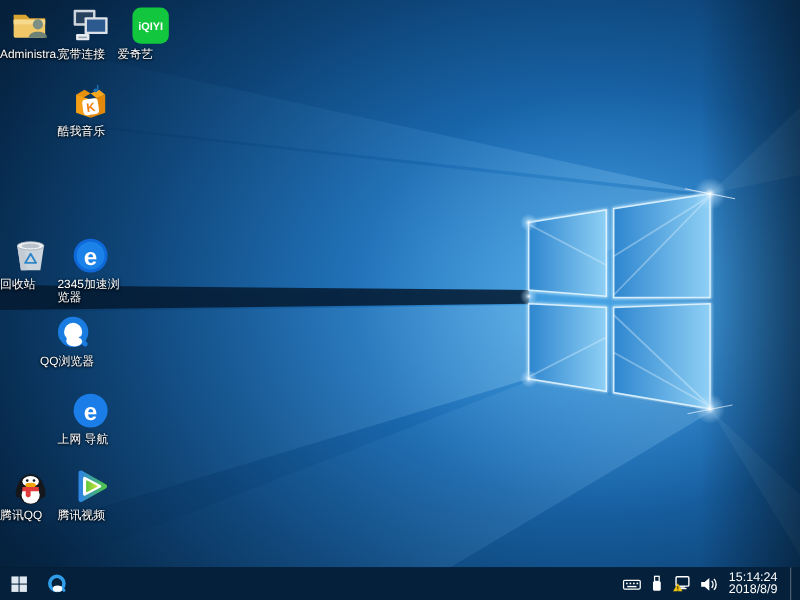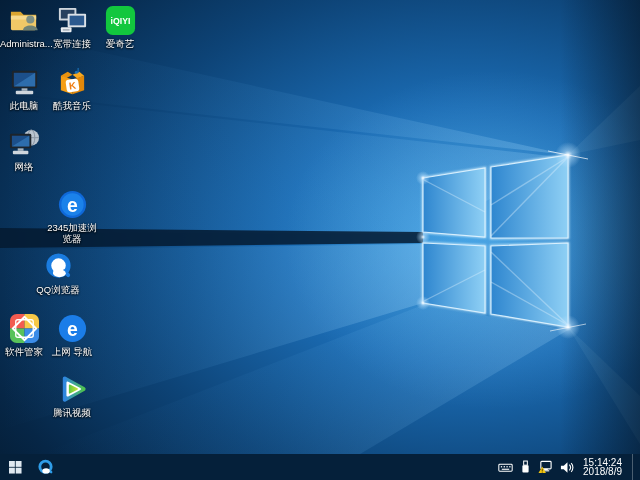--- a/index.html
+++ b/index.html
@@ -1,20 +1,20 @@
 <!DOCTYPE html>
 <html><head>
 <meta charset="utf-8">
 <style>
   html,body{margin:0;padding:0;background:#000;}
   .screen{position:relative;width:640px;height:480px;overflow:hidden;
           font-family:"Liberation Sans",sans-serif;background:#041a30;}
   .wallpaper{position:absolute;left:0;top:0;}
   
-  .cell{position:absolute;text-align:center;cursor:default;}
+  .cell{position:absolute;text-align:left;cursor:default;}
   .cell .ic{width:33px;height:33px;display:block;margin:0 auto;}
   .lbl{font-size:9.5px;line-height:11px;color:#fff;margin-top:1px;
        text-shadow:0 1px 2px rgba(0,0,0,.95),0 0 2px rgba(0,0,0,.8);}
   
   .taskbar{position:absolute;left:0;bottom:0;width:640px;height:26px;
            background:#05203a;display:flex;align-items:center;z-index:5;}
   .tbtn{width:30px;height:26px;display:flex;align-items:center;justify-content:center;}
   .tray{margin-left:auto;display:flex;align-items:center;gap:7px;height:100%;padding-right:3px;}
   .trayicon{display:flex;align-items:center;}
   .clock{color:#fff;font-size:10px;line-height:9px;text-align:right;padding-left:2px;white-space:nowrap;}
@@ -130,62 +130,49 @@
   </div>
 
   <div class="cell" style="left:94px;top:4px;width:52px">
     <svg class="ic" viewBox="0 0 34 34">
       <rect x="2" y="2" width="30" height="30" rx="7" fill="#12c73e"></rect>
       <text x="17" y="21" text-anchor="middle" font-size="9" font-weight="bold" font-family="Liberation Sans, sans-serif" fill="#ffffff">iQIYI</text>
     </svg>
     <div class="lbl">爱奇艺</div>
   </div>
 
-  <div class="cell" style="left:0;top:66px;width:48px">
-    <svg class="ic" viewBox="0 0 34 34">
-      <rect x="4" y="5" width="26" height="18" rx="1.5" fill="#1d242b"></rect>
-      <rect x="6" y="7" width="22" height="14" fill="#1c4f8a"></rect>
-      <path d="M6,21 L28,7 l0,14 z" fill="#3c86c8" opacity="0.55"></path>
-      <rect x="14" y="23" width="6" height="2.5" fill="#aab5bf"></rect>
-      <rect x="8" y="25.5" width="18" height="3.5" rx="1" fill="#cfd6dd"></rect>
-    </svg>
-    <div class="lbl">此电脑</div>
-  </div>
 
   <div class="cell" style="left:46px;top:66px;width:52px">
     <svg class="ic" viewBox="0 0 34 34">
       <polygon points="5,10 12,6 17,9 10,13" fill="#e8920f"></polygon>
       <polygon points="17,9 24,6 29,10 22,13" fill="#f7a81f"></polygon>
       <polygon points="5,10 17,14 17,29 5,25" fill="#f59e16"></polygon>
       <polygon points="17,14 29,10 29,25 17,29" fill="#e2880a"></polygon>
       <circle cx="21" cy="6.5" r="1.6" fill="#1a6fb5"></circle>
       <rect x="22.2" y="2" width="1.2" height="5" fill="#1a6fb5"></rect>
       <g transform="rotate(-8 17 20)">
         <rect x="10.5" y="13.5" width="13" height="13" rx="3" fill="#ffffff"></rect>
         <text x="17" y="23.8" text-anchor="middle" font-size="10" font-weight="bold" font-family="Liberation Sans, sans-serif" fill="#f07d12">K</text>
       </g>
     </svg>
     <div class="lbl">酷我音乐</div>
   </div>
 
-  <div class="cell" style="left:0;top:127px;width:48px">
-    <svg class="ic" viewBox="0 0 34 34">
-      <circle cx="24" cy="11" r="8" fill="#b9c4cf"></circle>
-      <ellipse cx="24" cy="11" rx="3.6" ry="8" fill="none" stroke="#8794a1" stroke-width="1"></ellipse>
-      <line x1="16" y1="11" x2="32" y2="11" stroke="#8794a1" stroke-width="1"></line>
-      <rect x="2" y="7" width="22" height="15" rx="1.5" fill="#1d242b"></rect>
-      <rect x="4" y="9" width="18" height="11" fill="#1c4f8a"></rect>
-      <path d="M4,20 L22,9 l0,11 z" fill="#3c86c8" opacity="0.55"></path>
-      <rect x="10" y="22" width="6" height="2.5" fill="#aab5bf"></rect>
-      <rect x="5" y="24.5" width="16" height="3.5" rx="1" fill="#cfd6dd"></rect>
-    </svg>
-    <div class="lbl">网络</div>
-  </div>
-
-
+
+
+  <div class="cell" style="left:0;top:188px;width:48px">
+    <svg class="ic" viewBox="0 0 34 34">
+      <path d="M6,9 L9,29 h16 L28,9 z" fill="#dde3e8" opacity="0.92"></path>
+      <path d="M6,9 L9,29 h5 L12,9 z" fill="#c3ccd4"></path>
+      <ellipse cx="17" cy="9" rx="11" ry="3.4" fill="#eef2f5" stroke="#aab3bb" stroke-width="0.8"></ellipse>
+      <ellipse cx="17" cy="9" rx="7.5" ry="2" fill="#b9c2ca"></ellipse>
+      <path d="M17,15.5 l4.5,7.5 h-9 z" fill="none" stroke="#2f86c8" stroke-width="1.6" stroke-linejoin="round"></path>
+    </svg>
+    <div class="lbl">回收站</div>
+  </div>
 
   <div class="cell" style="left:46px;top:188px;width:52px">
     <svg class="ic" viewBox="0 0 34 34">
       <circle cx="17" cy="17" r="14" fill="#0f68d8"></circle>
       <circle cx="17" cy="17" r="11.5" fill="#1b82ea"></circle>
       <text x="17" y="24.5" text-anchor="middle" font-size="20" font-weight="bold" font-family="Liberation Sans, sans-serif" fill="#ffffff">e</text>
     </svg>
     <div class="lbl">2345加速浏览器</div>
   </div>
 
@@ -194,47 +181,44 @@
     <svg class="ic" viewBox="0 0 34 34">
       <circle cx="17" cy="16" r="11.5" fill="#ffffff"></circle>
       <circle cx="17" cy="16" r="10" fill="none" stroke="#1a7ce0" stroke-width="5"></circle>
       <path d="M23,22 l4,4" stroke="#1a7ce0" stroke-width="4" stroke-linecap="round"></path>
       <ellipse cx="18" cy="24" rx="6.5" ry="4" fill="#ffffff"></ellipse>
       <circle cx="14.5" cy="23" r="3" fill="#ffffff"></circle>
     </svg>
     <div class="lbl">QQ浏览器</div>
   </div>
 
-  <div class="cell" style="left:0;top:312px;width:48px">
-    <svg class="ic" viewBox="0 0 34 34">
-      <defs>
-          <clipPath id="smclip">
-            <rect x="2" y="2" width="30" height="30" rx="7"></rect>
-          </clipPath>
-        </defs>
-      <g clip-path="url(#smclip)">
-        <rect x="2" y="2" width="15" height="15" fill="#f25b50"></rect>
-        <rect x="17" y="2" width="15" height="15" fill="#f7c948"></rect>
-        <rect x="2" y="17" width="15" height="15" fill="#58c25a"></rect>
-        <rect x="17" y="17" width="15" height="15" fill="#3b8ce8"></rect>
-        <rect x="8.5" y="8.5" width="17" height="17" fill="none" stroke="#ffffff" stroke-width="2" transform="rotate(45 17 17)"></rect>
-        <rect x="8" y="8" width="18" height="18" rx="2" fill="none" stroke="#ffffff" stroke-width="1.4"></rect>
-      </g>
-    </svg>
-    <div class="lbl">软件管家</div>
-  </div>
 
   <div class="cell" style="left:46px;top:312px;width:52px">
     <svg class="ic" viewBox="0 0 34 34">
       <circle cx="17" cy="17" r="14" fill="#1b7de8"></circle>
       <text x="17" y="24.5" text-anchor="middle" font-size="20" font-weight="bold" font-family="Liberation Sans, sans-serif" fill="#ffffff">e</text>
     </svg>
     <div class="lbl">上网 导航</div>
   </div>
 
+  <div class="cell" style="left:0;top:373px;width:48px">
+    <svg class="ic" viewBox="0 0 34 34">
+      <ellipse cx="17" cy="19" rx="11" ry="12.5" fill="#14171c"></ellipse>
+      <ellipse cx="17" cy="23.5" rx="7.5" ry="7.5" fill="#ffffff"></ellipse>
+      <ellipse cx="17" cy="12.5" rx="6.8" ry="4.4" fill="#ffffff"></ellipse>
+      <circle cx="14.2" cy="11.8" r="1.1" fill="#14171c"></circle>
+      <circle cx="19.8" cy="11.8" r="1.1" fill="#14171c"></circle>
+      <ellipse cx="17" cy="15.6" rx="4.4" ry="1.9" fill="#f0a50a"></ellipse>
+      <rect x="8.5" y="17" width="17" height="3.6" rx="1.8" fill="#e23b3b"></rect>
+      <rect x="13" y="19" width="4" height="6.5" rx="1.5" fill="#e23b3b"></rect>
+      <ellipse cx="7.5" cy="20" rx="2.6" ry="6" fill="#14171c" transform="rotate(12 7.5 20)"></ellipse>
+      <ellipse cx="26.5" cy="20" rx="2.6" ry="6" fill="#14171c" transform="rotate(-12 26.5 20)"></ellipse>
+    </svg>
+    <div class="lbl">腾讯QQ</div>
+  </div>
 
   <div class="cell" style="left:46px;top:373px;width:52px">
     <svg class="ic" viewBox="0 0 34 34">
       <defs>
         <linearGradient id="tvout" x1="0" y1="0" x2="1" y2="0">
           <stop offset="0" stop-color="#2e86e0"></stop>
             <stop offset="1" stop-color="#4fc24f"></stop>
         </linearGradient>
         <linearGradient id="tvin" x1="0" y1="0" x2="1" y2="0">
           <stop offset="0" stop-color="#62c93e"></stop>

